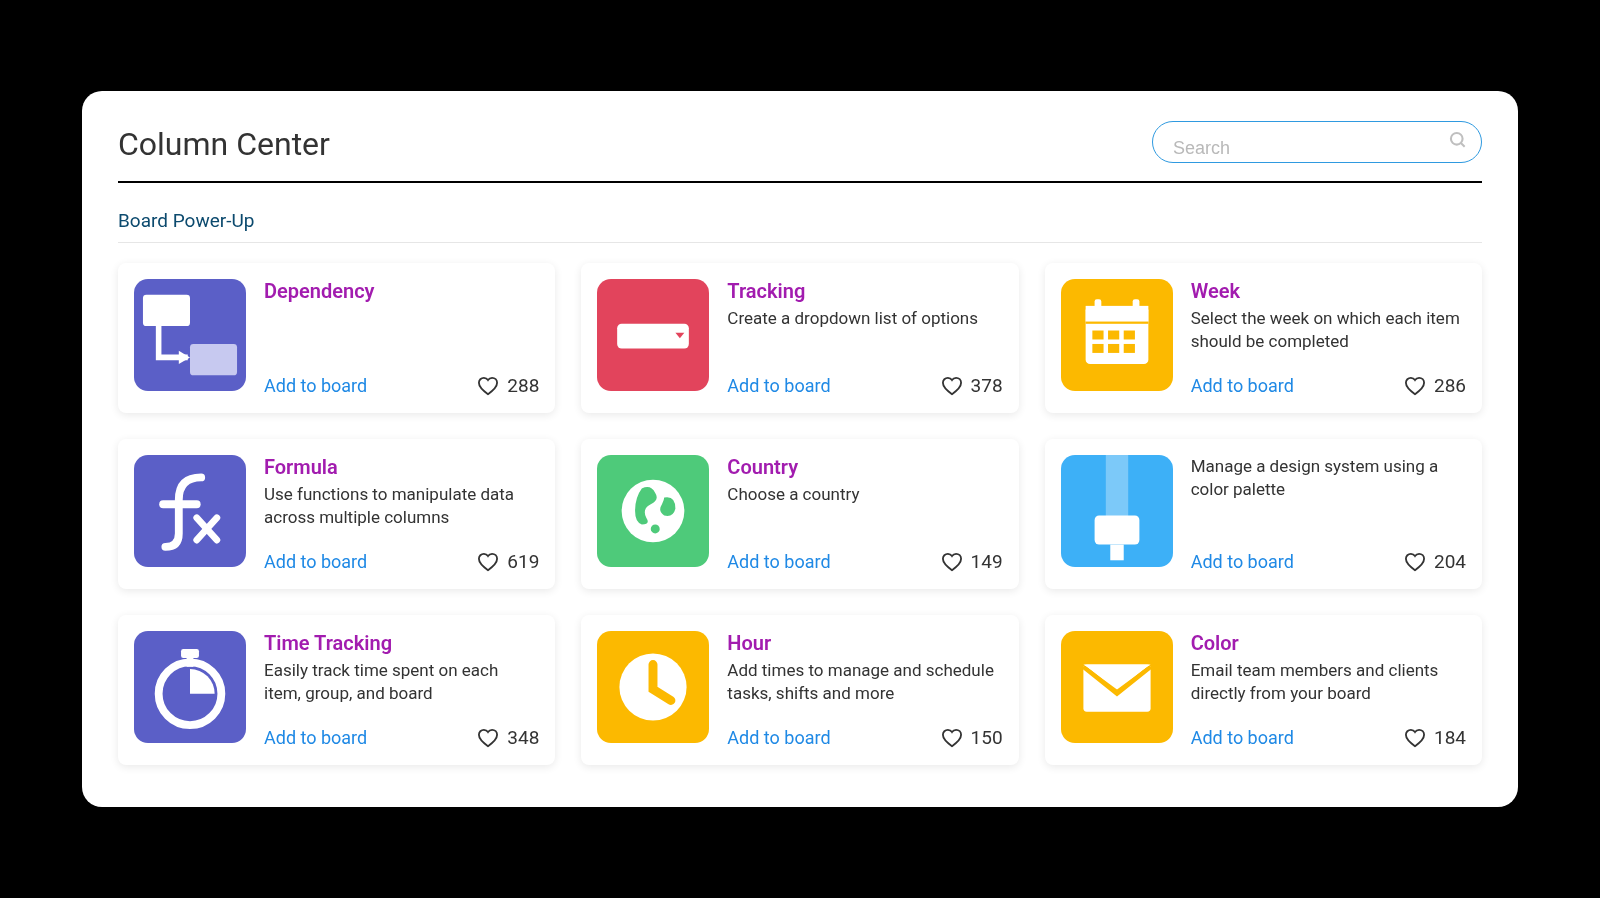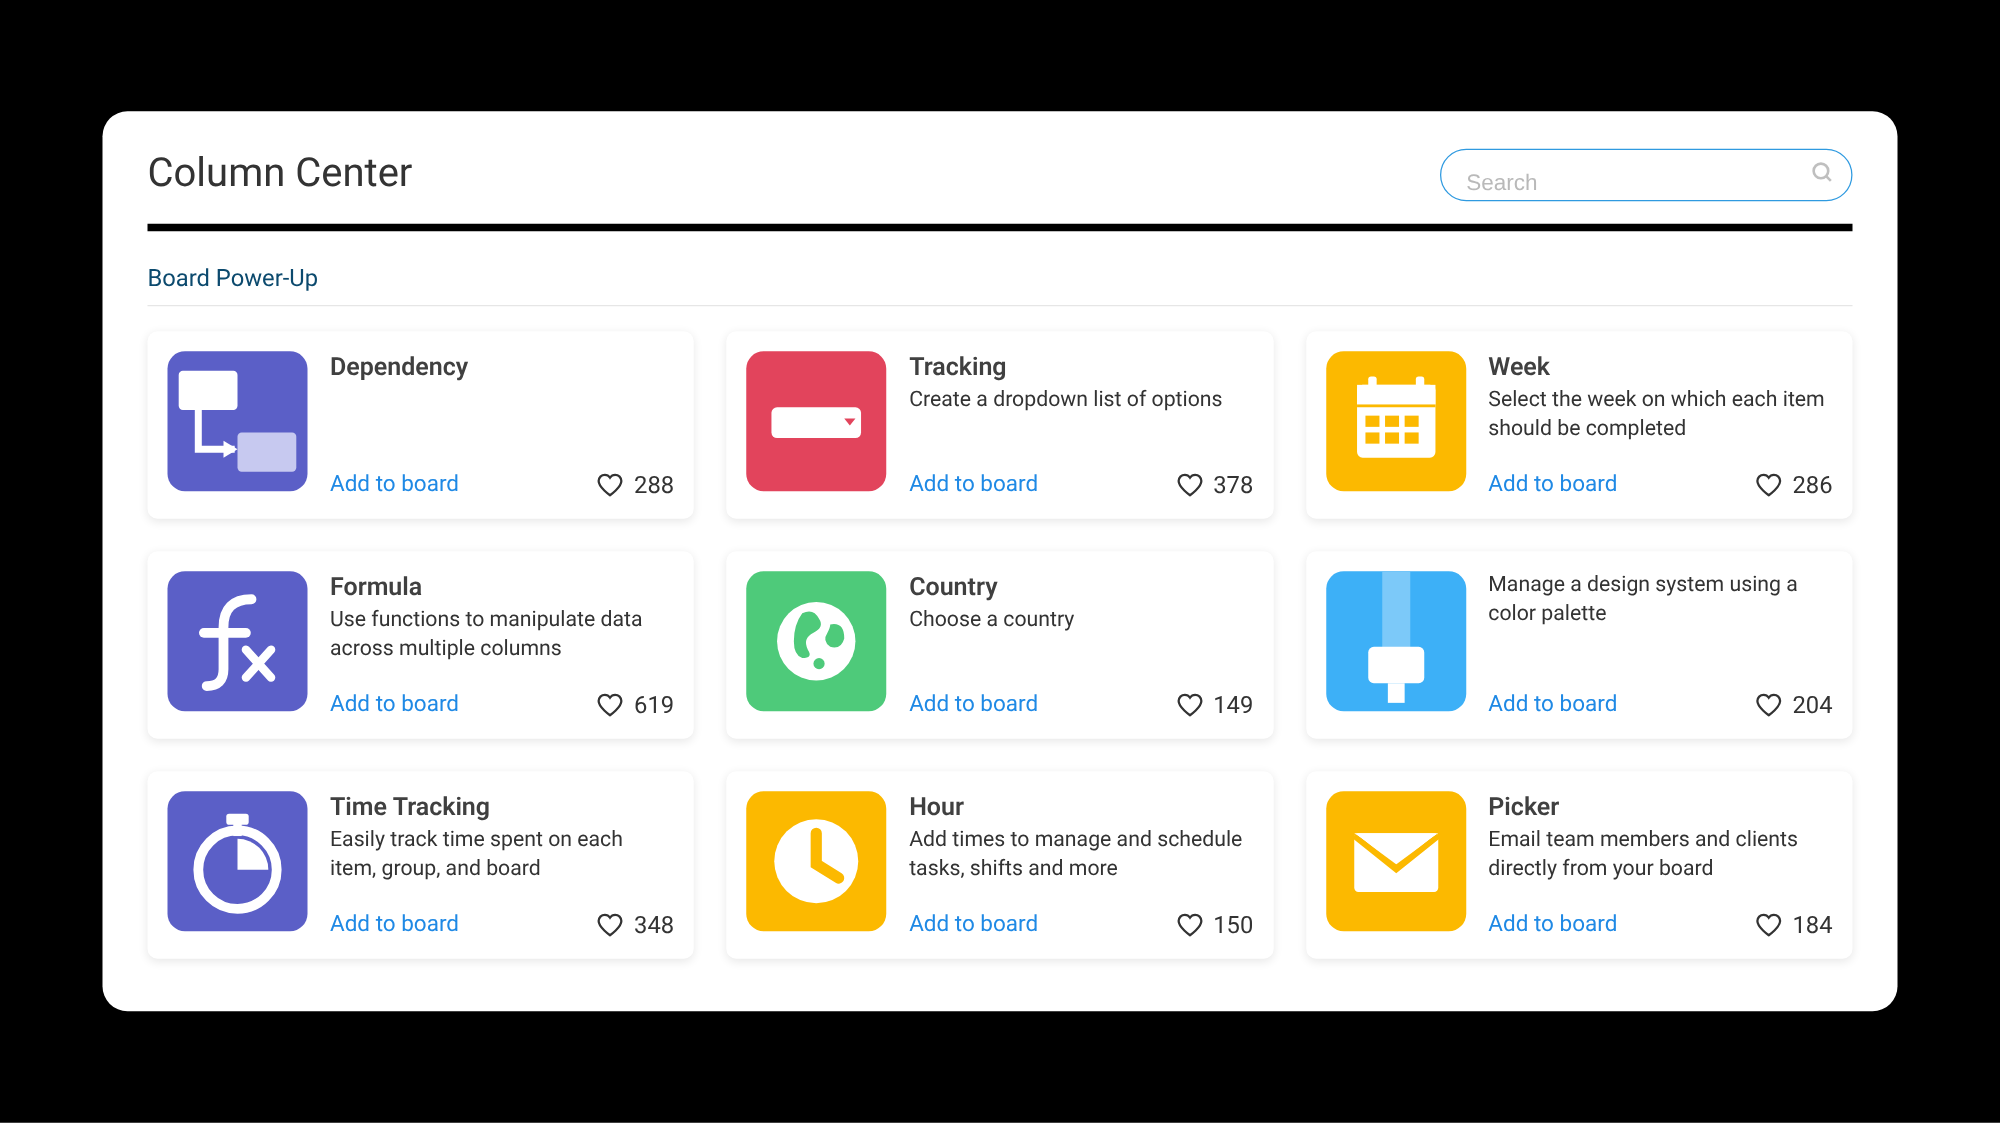--- a/index.html
+++ b/index.html
@@ -19,23 +19,23 @@
   .panel {
     width: 1436px;
     background: #fff;
     border-radius: 20px;
     padding: 30px 36px 42px 36px;
     box-shadow: 0 14px 24px rgba(0,0,0,0.45);
   }
   .header {
     display: flex;
     justify-content: space-between;
-    align-items: flex-start;
+    align-items: flex-end;
     padding-bottom: 18px;
-    border-bottom: 6px solid #000000;
+    border-bottom: 2px solid #000000;
   }
   .title {
     font-size: 32px;
     font-weight: 400;
     color: #333;
   }
   .search {
     position: relative;
     width: 330px;
   }
@@ -91,21 +91,21 @@
   }
   .card .body {
     flex: 1;
     display: flex;
     flex-direction: column;
     justify-content: space-between;
   }
   .card .name {
     font-size: 20px;
     font-weight: 600;
-    color: #404040;
+    color: #a21caf;
     margin-bottom: 4px;
   }
   .card .desc {
     font-size: 17px;
     color: #333;
     line-height: 1.35;
   }
   .card .foot {
     display: flex;
     justify-content: space-between;
@@ -376,21 +376,21 @@
         <rect x="20" y="30" width="60" height="42" rx="3" fill="#fff"></rect>
         <path d="M20 32 L50 56 L80 32" stroke="#fcb900" stroke-width="4" fill="none"></path>
         <path d="M20 30 L50 50 L80 30" fill="#fff"></path>
         <path d="M20 30 L50 50 L80 30 L80 33 L50 54 L20 33 Z" fill="#fcb900" opacity="0"></path>
         <line x1="20" y1="32" x2="50" y2="54" stroke="#fcb900" stroke-width="3"></line>
         <line x1="80" y1="32" x2="50" y2="54" stroke="#fcb900" stroke-width="3"></line>
       </svg>
           </div>
           <div class="body">
             <div>
-              <div class="name">Picker</div>
+              <div class="name">Color</div>
               <div class="desc">Email team members and clients directly from your board</div>
             </div>
             <div class="foot">
               <a class="add">Add to board</a>
               <div class="likes">
                 <span>
                   <svg width="22" height="20" viewBox="0 0 24 22" fill="none" stroke="#333" stroke-width="2">
     <path d="M12 20 C12 20 2 13 2 7.5 C2 4.4 4.4 2 7.5 2 C9.4 2 11 3 12 4.5 C13 3 14.6 2 16.5 2 C19.6 2 22 4.4 22 7.5 C22 13 12 20 12 20 Z"></path>
   </svg>
                 </span>

